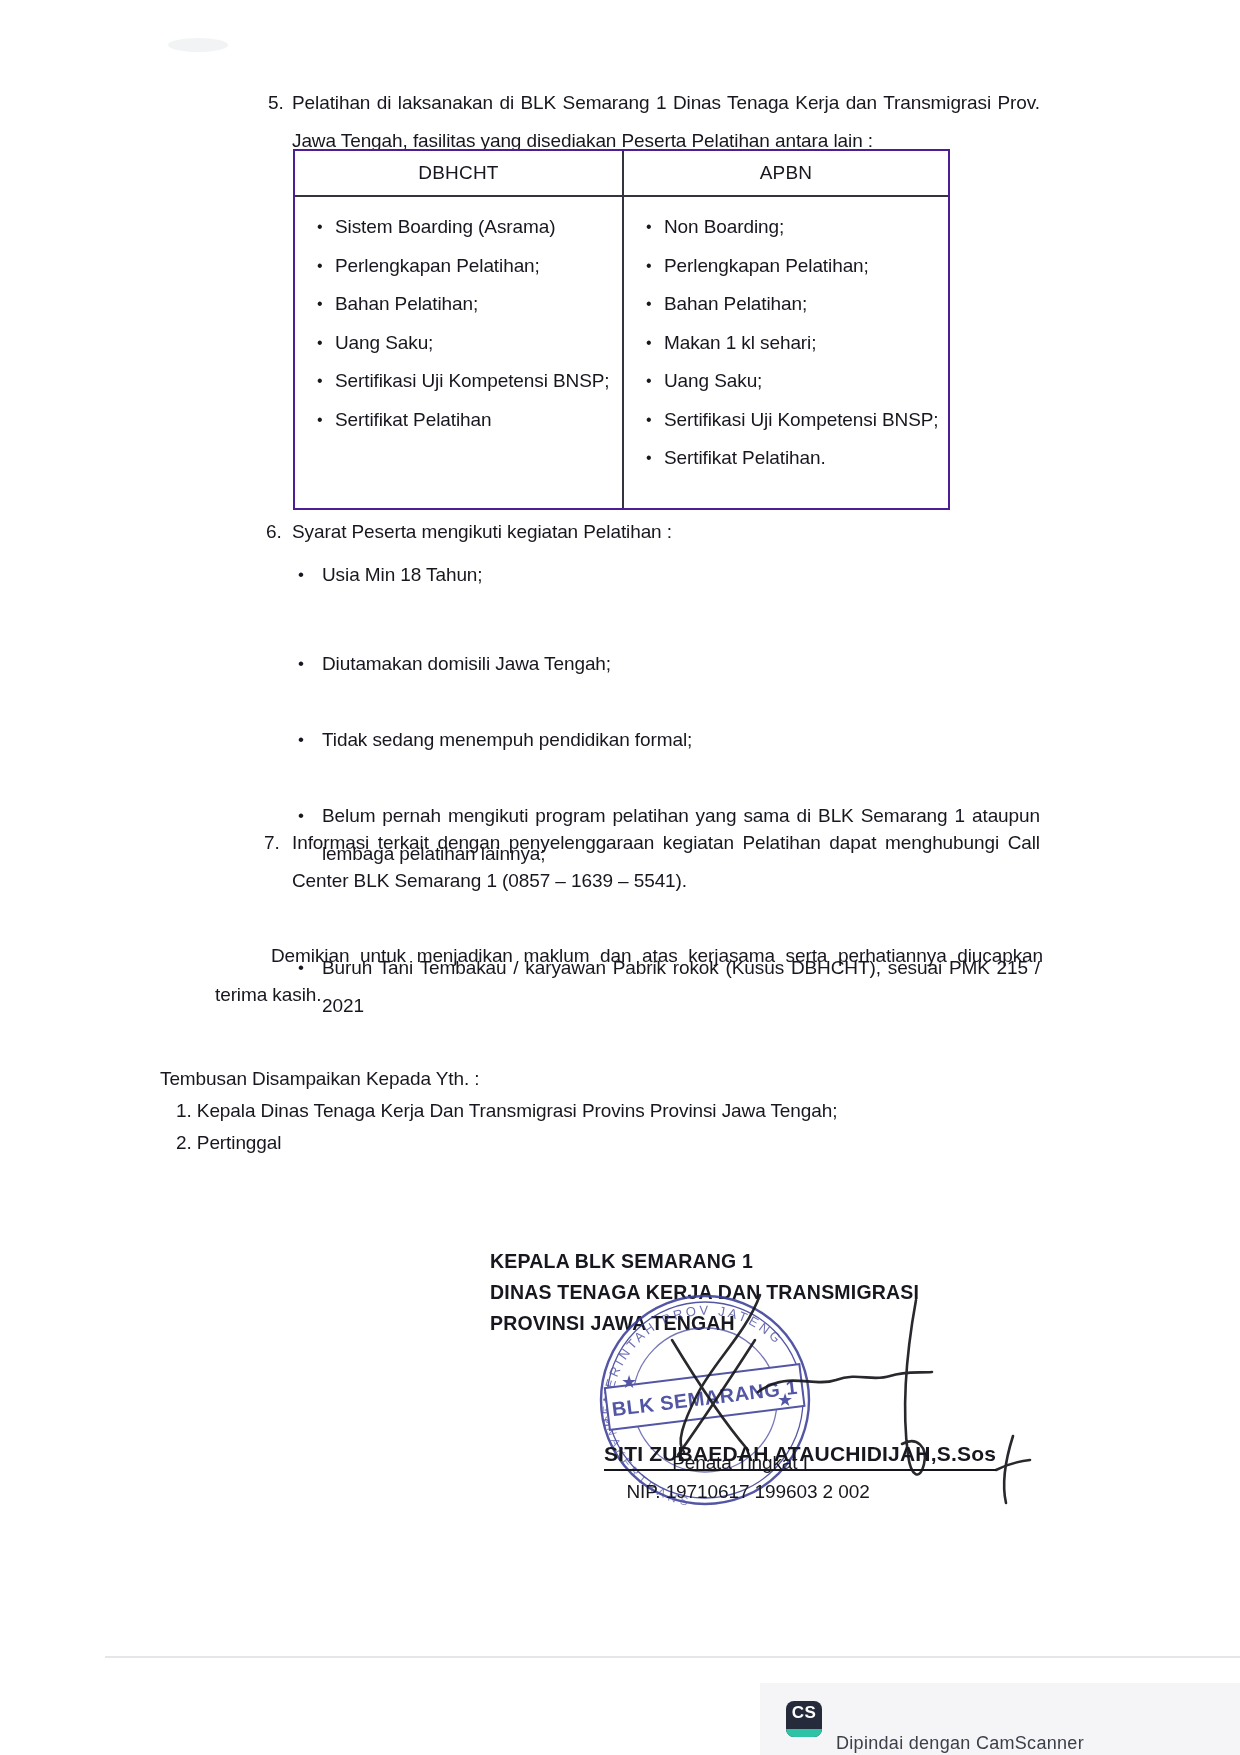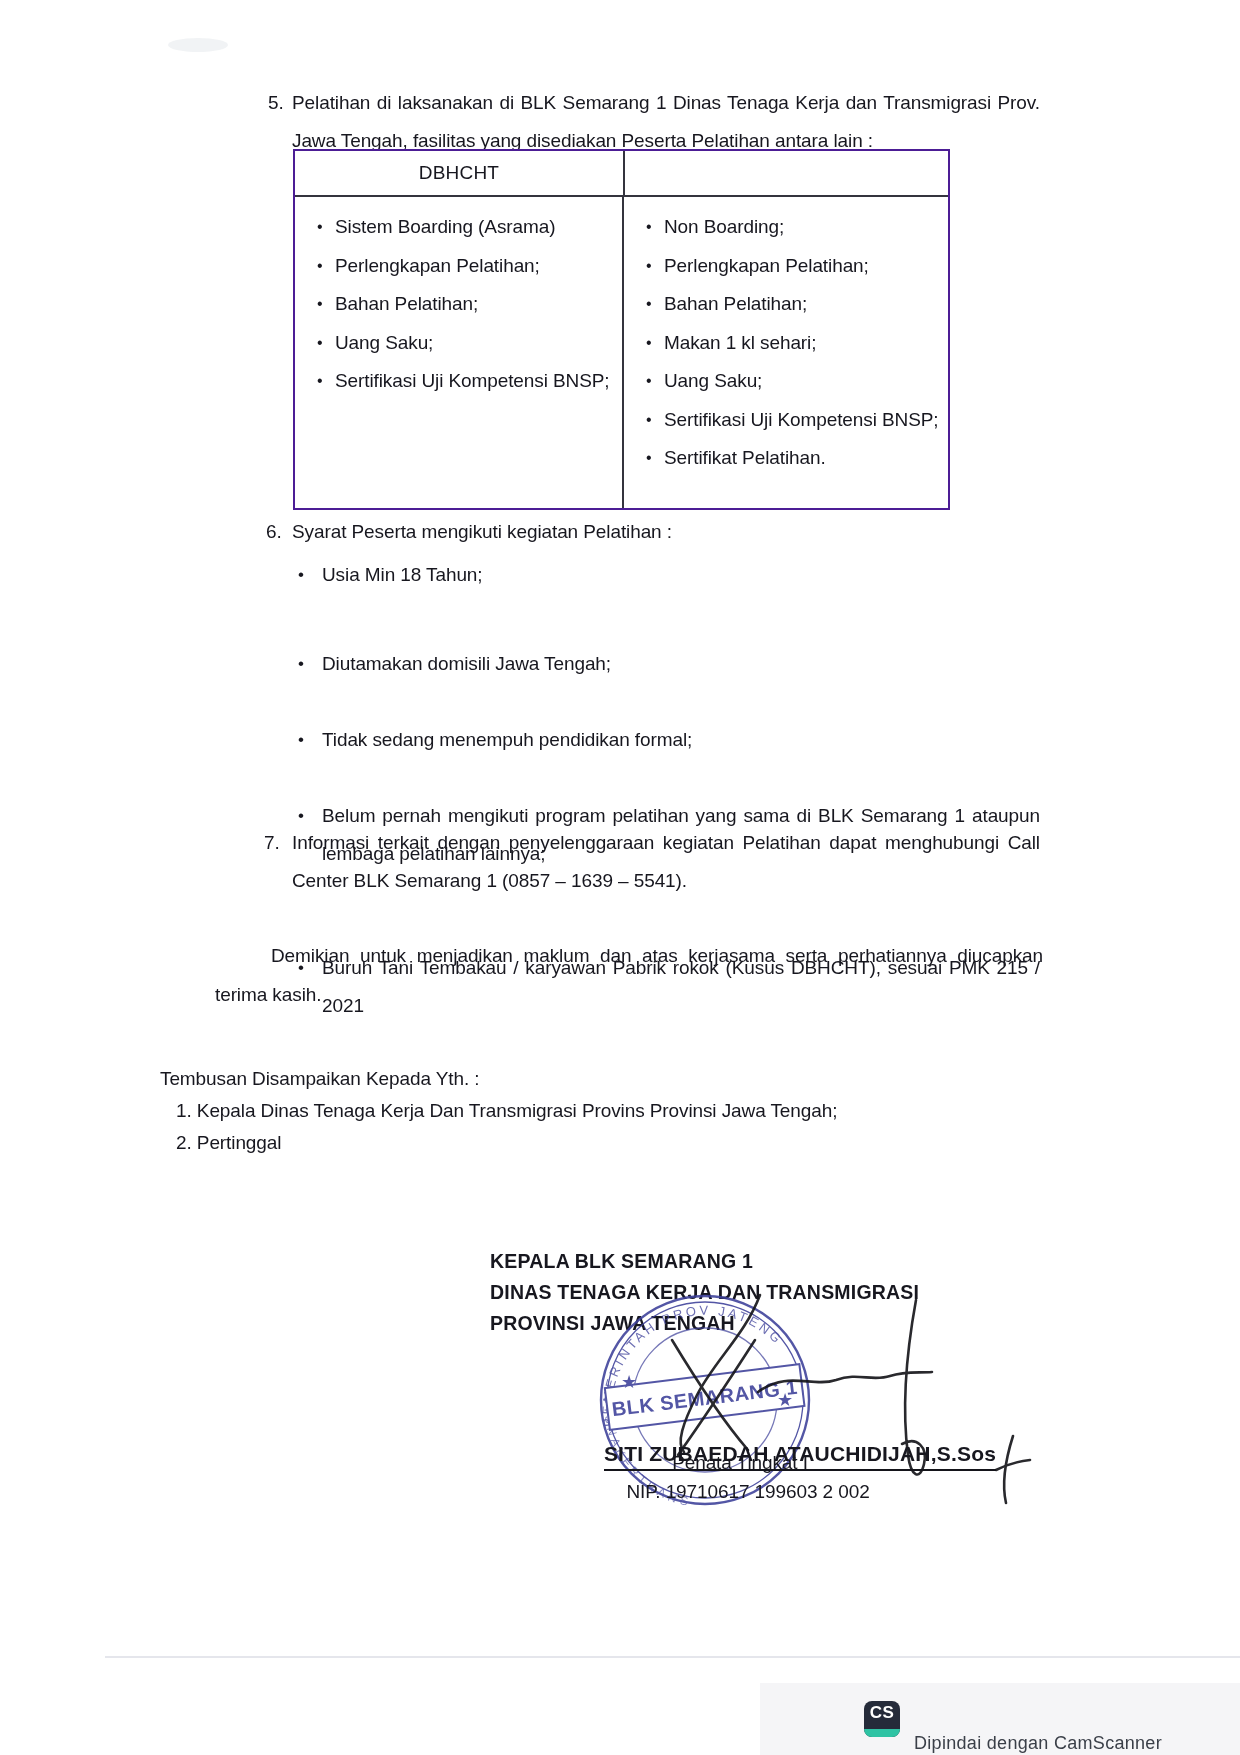--- a/index.html
+++ b/index.html
@@ -27,49 +27,51 @@
   .fcol-right{width:325px;}
   .fhead-cell{display:flex;align-items:center;justify-content:center;font-size:19px;letter-spacing:0.2px;}
   .fcell{padding:11px 8px 0 14px;}
   .frow{font-size:19px;line-height:38.5px;padding-left:26px;position:relative;letter-spacing:-0.1px;}
   .frow::before{content:"•";position:absolute;left:8px;top:0;font-size:16px;}
   
   .sig-head{font-size:19.5px;font-weight:bold;line-height:31px;letter-spacing:0.2px;}
   .sig-name{font-size:21px;font-weight:bold;letter-spacing:0.2px;border-bottom:2.5px solid #14141a;padding-bottom:3px;white-space:nowrap;}
   .sig-line{font-size:19px;letter-spacing:-0.1px;white-space:nowrap;}
   
-  .scan-bar{left:760px;top:1683px;width:480px;height:72px;display:flex;align-items:center;padding-left:26px;box-sizing:border-box;justify-content:center;}
+  .scan-bar{left:760px;top:1683px;width:480px;height:72px;display:flex;align-items:center;padding-left:26px;box-sizing:border-box;}
   .cs-icon{width:36px;height:36px;border-radius:8px;position:relative;flex:0 0 auto;}
   .cs-icon .cs-letters{position:absolute;top:2px;left:0;right:0;text-align:center;color:#ffffff;font-weight:bold;font-size:17px;letter-spacing:0.5px;}
   .cs-icon .cs-accent{position:absolute;left:0;right:0;bottom:0;height:8px;border-radius:0 0 8px 8px;}
   .scan-text{margin-left:14px;font-size:18px;letter-spacing:0.3px;white-space:nowrap;margin-top:48px;}
   
   .paper-edge{left:105px;top:1656px;width:1135px;height:2px;background:#dcdde6;opacity:.75;}
   .smudge{background:#eef0f2;border-radius:50%;opacity:.8;}
   svg{display:block;}
 </style>
 </head>
 <body>
 
 <div class="abs smudge" style="left:168px;top:38px;width:60px;height:14px;"></div>
 
 <div class="abs num" style="left:268px;top:84px;">5.</div>
 <div class="abs para" style="left:292px;top:84px;width:748px;">Pelatihan di laksanakan di BLK Semarang 1 Dinas Tenaga Kerja dan Transmigrasi Prov. Jawa Tengah, fasilitas yang disediakan Peserta Pelatihan antara lain :</div>
 
 <div class="abs ftable">
   <div class="ftable-head">
     <div class="fcol fcol-left fhead-cell">DBHCHT</div>
+    <div class="fcol fcol-right fhead-cell">APBN</div>
   </div>
   <div class="ftable-body">
     <div class="fcol fcol-left fcell">
       <div class="frow">Sistem Boarding (Asrama)</div>
       <div class="frow">Perlengkapan Pelatihan;</div>
       <div class="frow">Bahan Pelatihan;</div>
       <div class="frow">Uang Saku;</div>
       <div class="frow">Sertifikasi Uji Kompetensi BNSP;</div>
+      <div class="frow">Sertifikat Pelatihan</div>
     </div>
     <div class="fcol fcol-right fcell">
       <div class="frow">Non Boarding;</div>
       <div class="frow">Perlengkapan Pelatihan;</div>
       <div class="frow">Bahan Pelatihan;</div>
       <div class="frow">Makan 1 kl sehari;</div>
       <div class="frow">Uang Saku;</div>
       <div class="frow">Sertifikasi Uji Kompetensi BNSP;</div>
       <div class="frow">Sertifikat Pelatihan.</div>
     </div>

